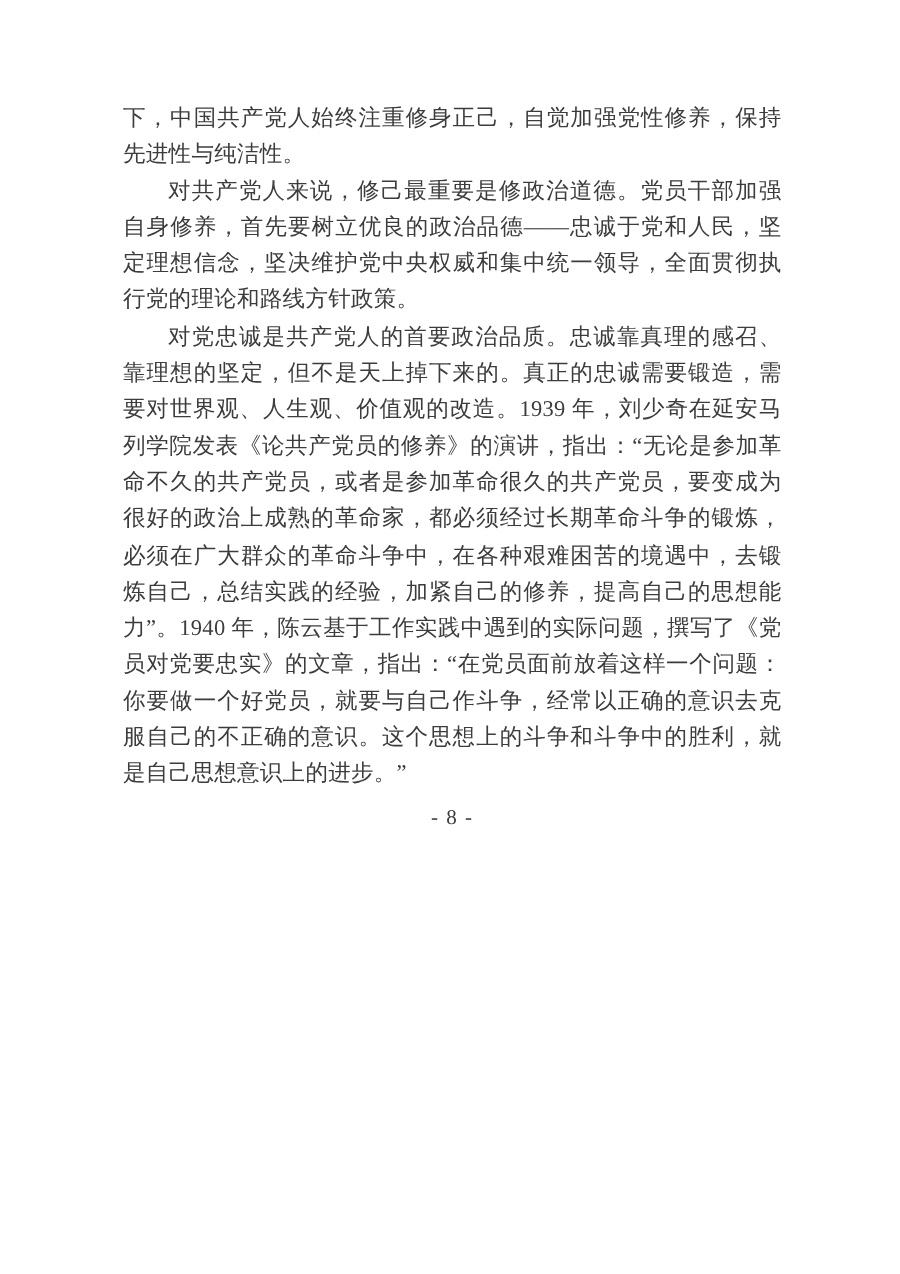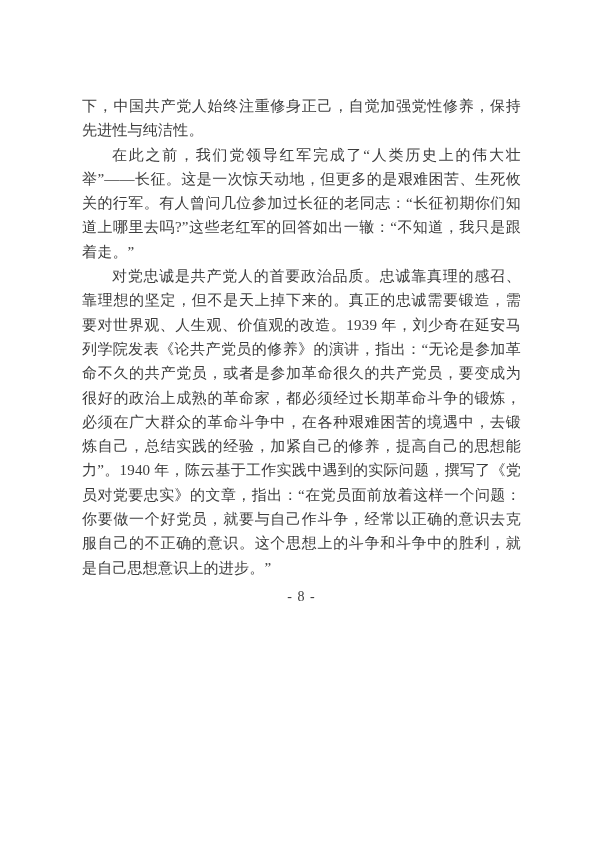--- a/index.html
+++ b/index.html
@@ -10,21 +10,21 @@
   body {
     width: 600px;
     height: 849px;
     overflow: hidden;
     font-family: "Liberation Serif", "DejaVu Serif", serif;
   }
   .page {
     box-sizing: border-box;
     width: 600px;
     height: 597px;
-    padding: 94px 79px 0 82px;
+    padding: 67px 79px 0 82px;
     background: #ffffff;
   }
   .text-block p.para {
     margin: 0;
     padding: 0;
     font-size: 15px;
     line-height: 24.3px;
     letter-spacing: 0.2px;
     color: #3c3c3c;
     text-align: justify;
@@ -42,17 +42,17 @@
     letter-spacing: 1px;
     color: #3c3c3c;
   }
 </style>
 </head>
 <body>
 
 <div class="page">
   <div class="text-block">
     <p class="para continuation">下，中国共产党人始终注重修身正己，自觉加强党性修养，保持先进性与纯洁性。</p>
-    <p class="para">在此之前，我们党领导红军完成了“人类历史上的伟大壮举”——长征。这是一次惊天动地，但更多的是艰难困苦、生死攸关的行军。有人曾问几位参加过长征的老同志：“长征初期你们知道上哪里去吗?”这些老红军的回答如出一辙：“不知道，我只是跟着走。”</p>
+    <p class="para">对共产党人来说，修己最重要是修政治道德。党员干部加强自身修养，首先要树立优良的政治品德——忠诚于党和人民，坚定理想信念，坚决维护党中央权威和集中统一领导，全面贯彻执行党的理论和路线方针政策。</p>
     <p class="para">对党忠诚是共产党人的首要政治品质。忠诚靠真理的感召、靠理想的坚定，但不是天上掉下来的。真正的忠诚需要锻造，需要对世界观、人生观、价值观的改造。1939 年，刘少奇在延安马列学院发表《论共产党员的修养》的演讲，指出：“无论是参加革命不久的共产党员，或者是参加革命很久的共产党员，要变成为很好的政治上成熟的革命家，都必须经过长期革命斗争的锻炼，必须在广大群众的革命斗争中，在各种艰难困苦的境遇中，去锻炼自己，总结实践的经验，加紧自己的修养，提高自己的思想能力”。1940 年，陈云基于工作实践中遇到的实际问题，撰写了《党员对党要忠实》的文章，指出：“在党员面前放着这样一个问题：你要做一个好党员，就要与自己作斗争，经常以正确的意识去克服自己的不正确的意识。这个思想上的斗争和斗争中的胜利，就是自己思想意识上的进步。”</p>
   </div>
   <div class="page-number">- 8 -</div>
 </div>
 
 </body></html>

